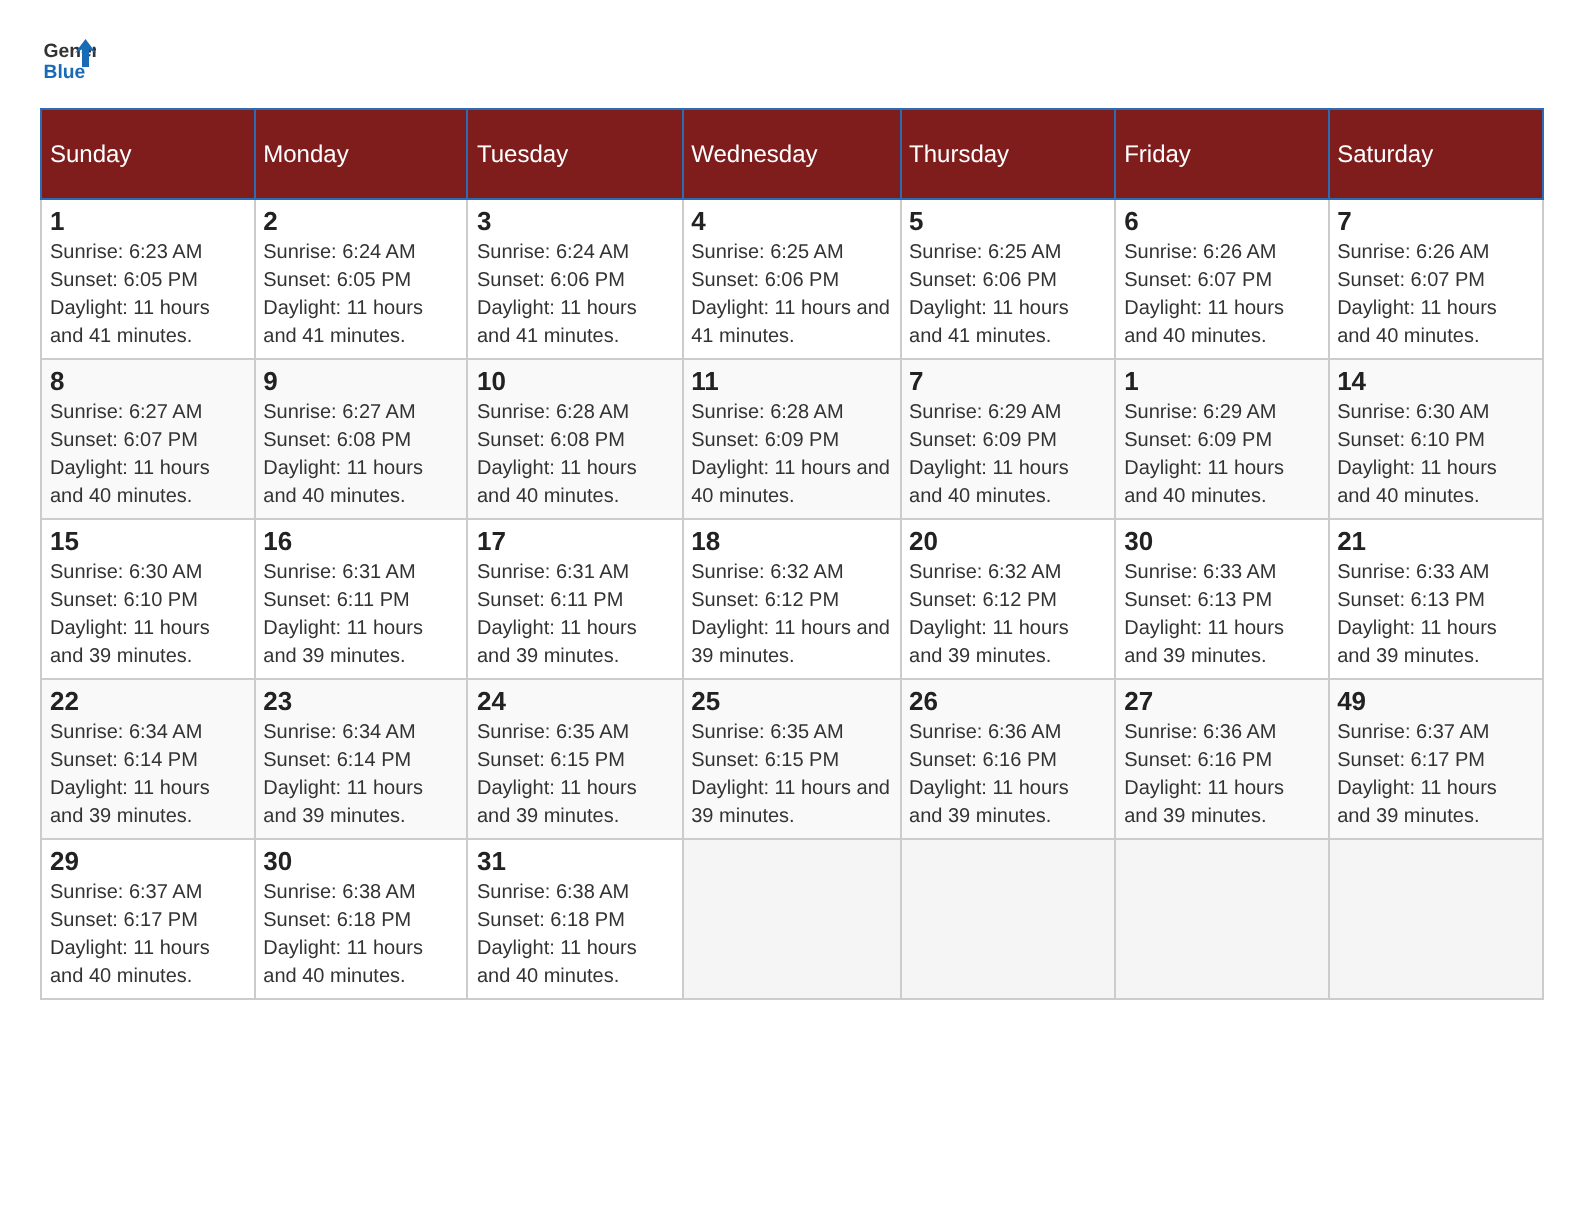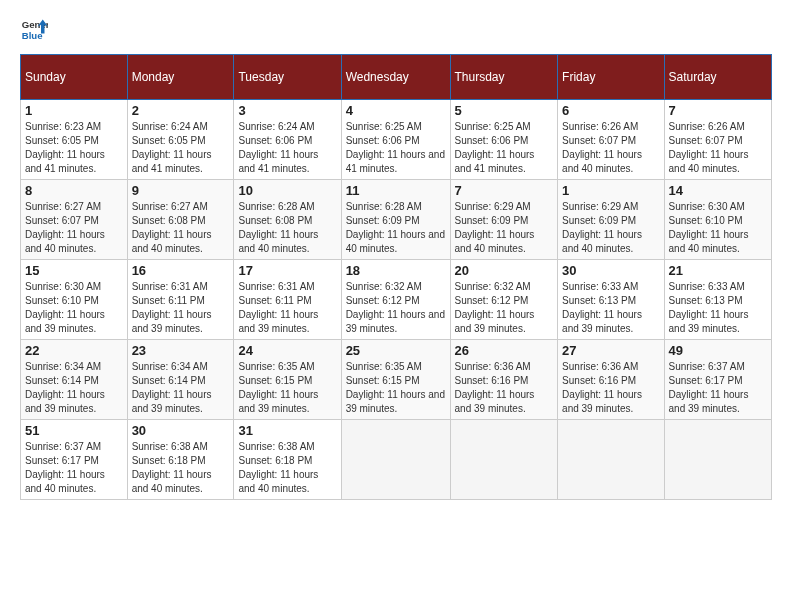--- a/index.html
+++ b/index.html
@@ -232,21 +232,21 @@
         <div class="day-num">27</div>
         <div class="day-info">Sunrise: 6:36 AM<br>Sunset: 6:16 PM<br>Daylight: 11 hours and 39 minutes.</div>
       </td>
           <td>
         <div class="day-num">49</div>
         <div class="day-info">Sunrise: 6:37 AM<br>Sunset: 6:17 PM<br>Daylight: 11 hours and 39 minutes.</div>
       </td>
         </tr>
         <tr>
           <td>
-        <div class="day-num">51</div>
+        <div class="day-num">29</div>
         <div class="day-info">Sunrise: 6:37 AM<br>Sunset: 6:17 PM<br>Daylight: 11 hours and 40 minutes.</div>
       </td>
           <td>
         <div class="day-num">30</div>
         <div class="day-info">Sunrise: 6:38 AM<br>Sunset: 6:18 PM<br>Daylight: 11 hours and 40 minutes.</div>
       </td>
           <td>
         <div class="day-num">31</div>
         <div class="day-info">Sunrise: 6:38 AM<br>Sunset: 6:18 PM<br>Daylight: 11 hours and 40 minutes.</div>
       </td>

